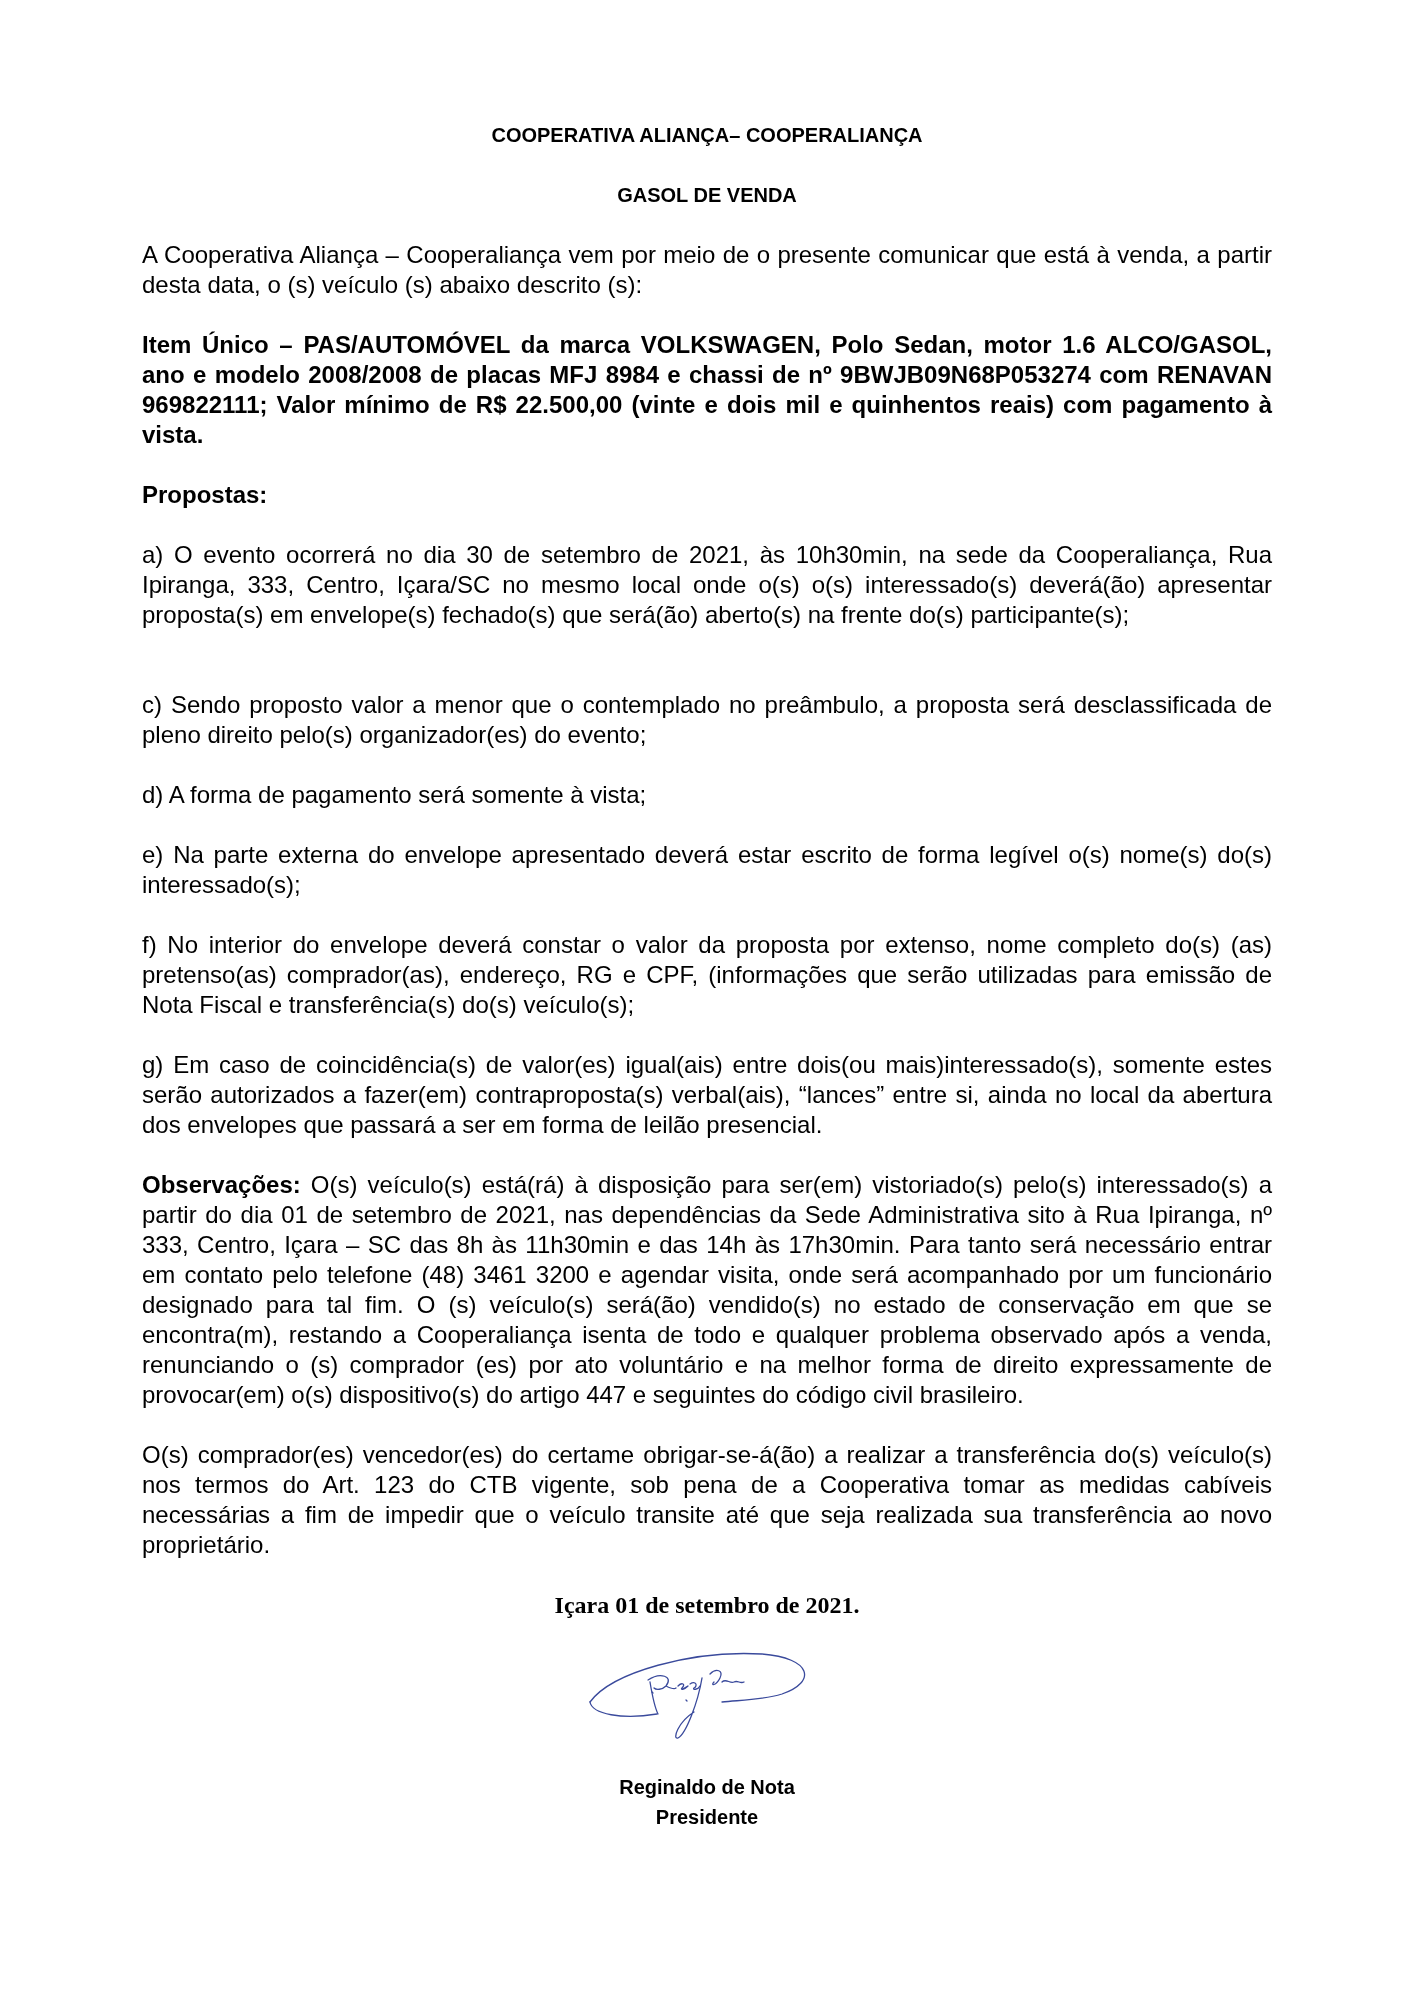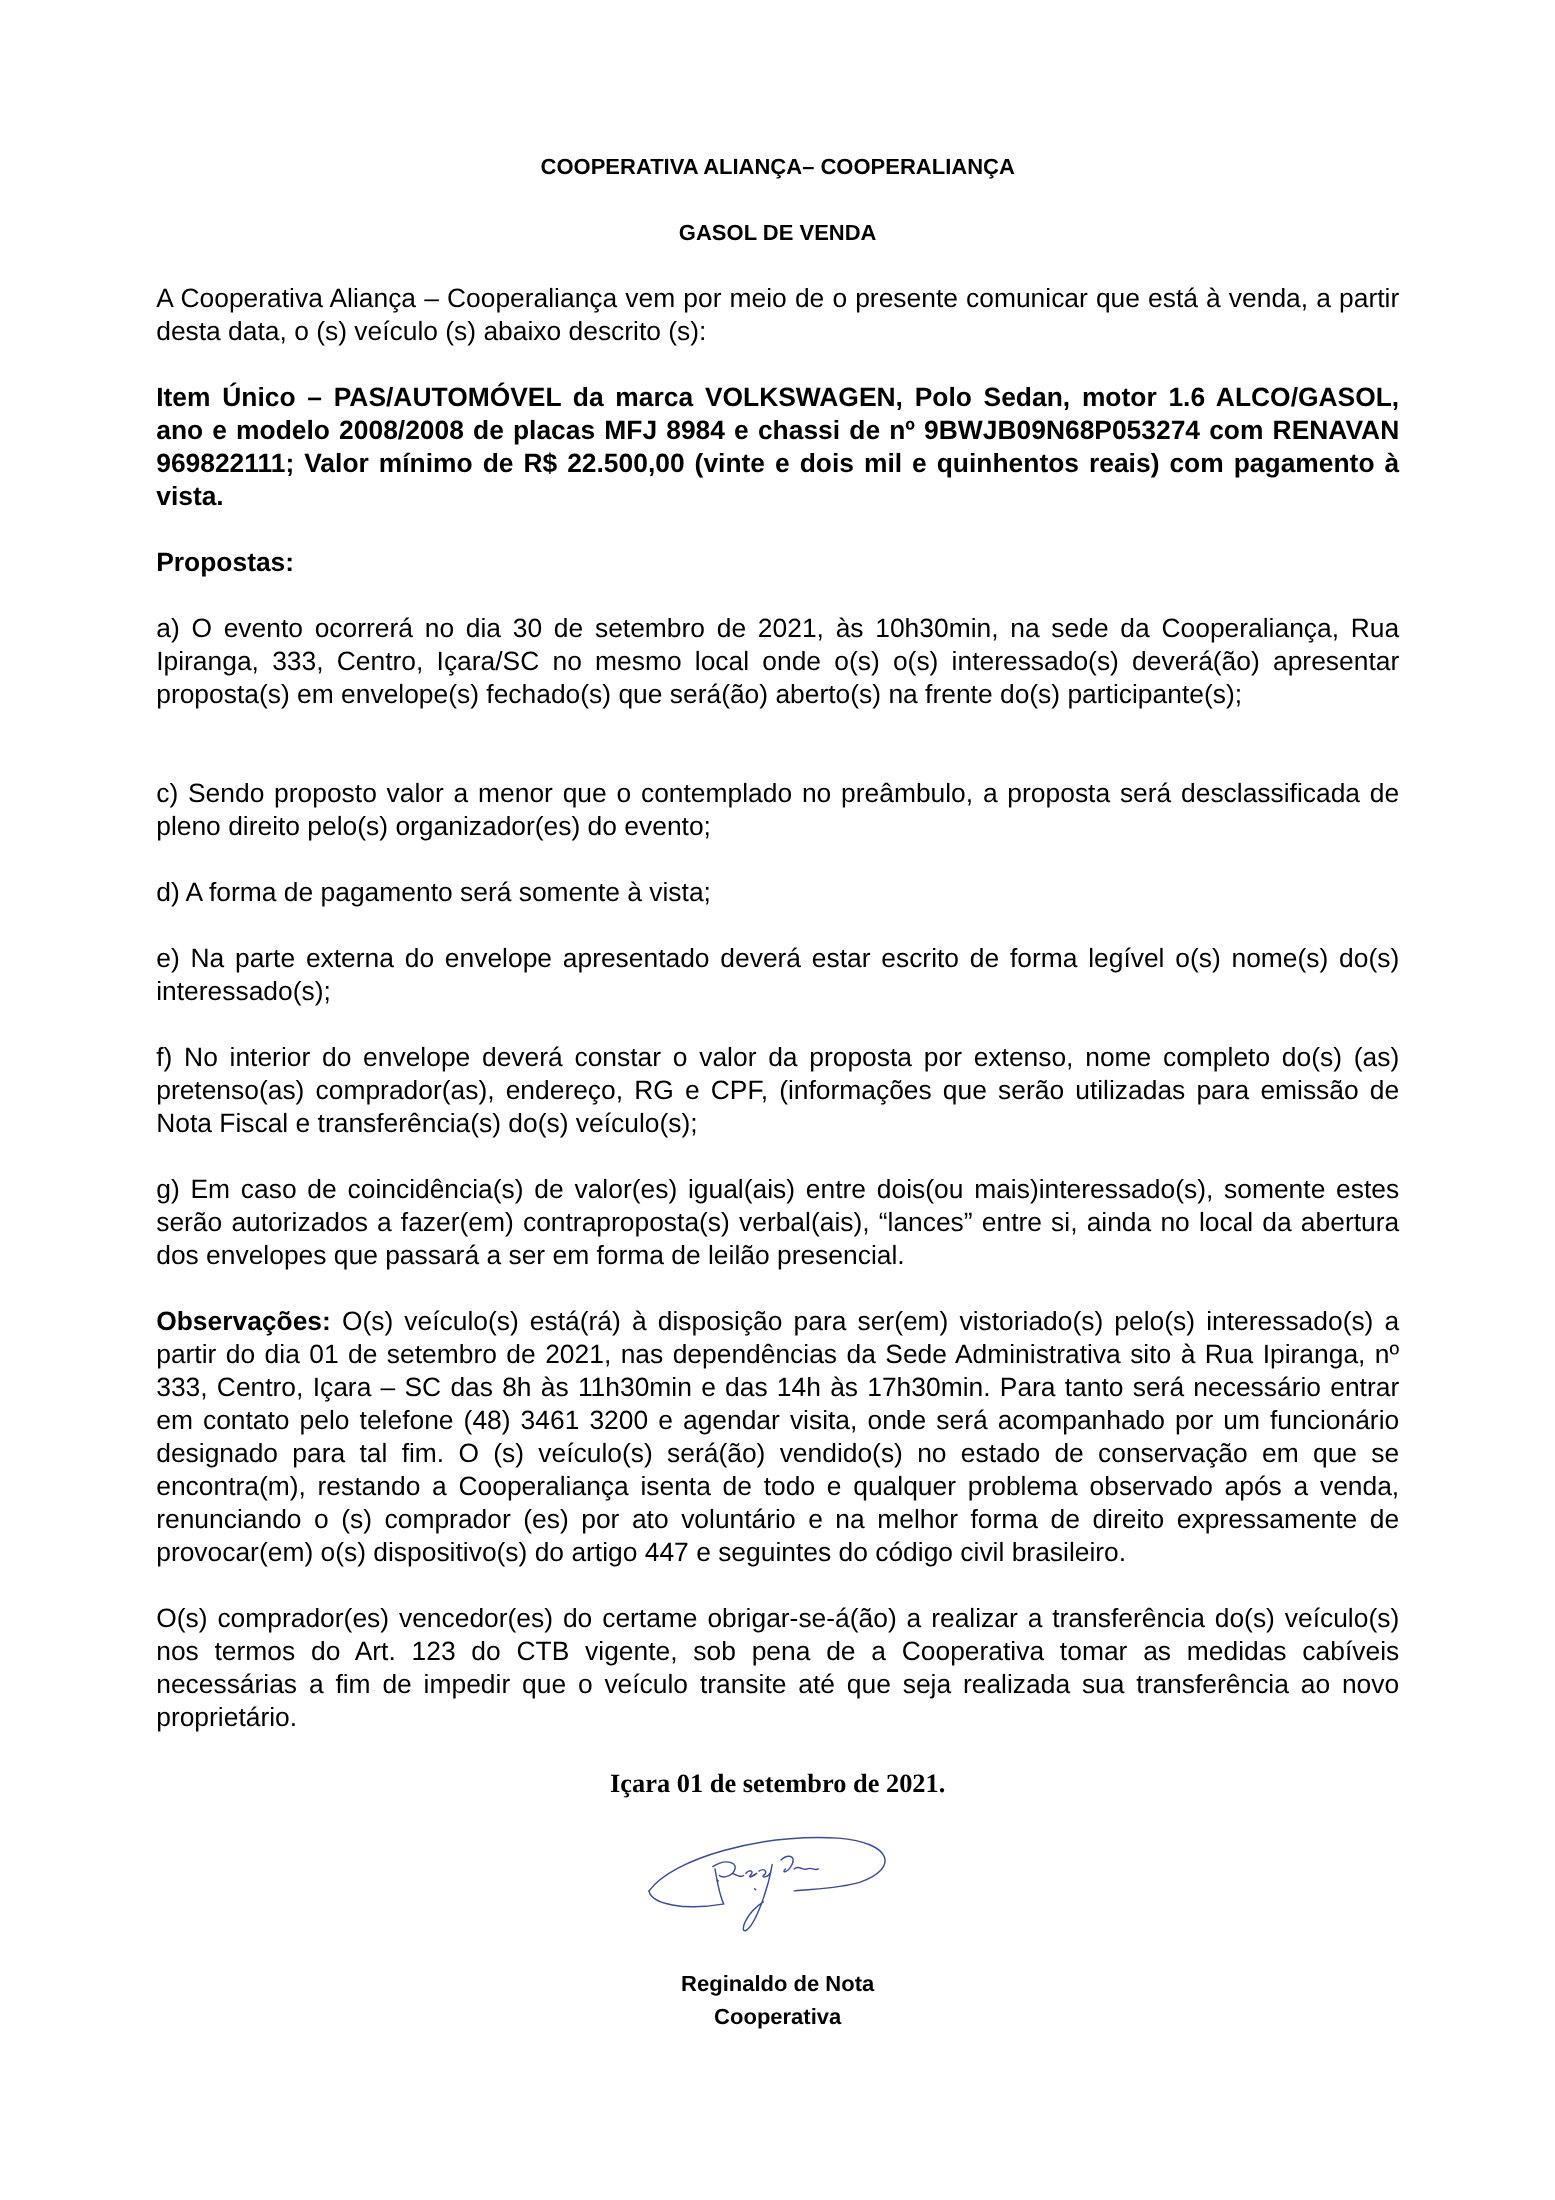--- a/index.html
+++ b/index.html
@@ -1,18 +1,18 @@
 <!DOCTYPE html>
 <html><head>
 <meta charset="utf-8">
 <style>
   html, body { margin: 0; padding: 0; background: #ffffff; }
   body { width: 1414px; height: 2000px; position: relative; overflow: hidden;
          font-family: "Liberation Sans", sans-serif; color: #000; }
-  .page { position: absolute; left: 142px; top: 137px; width: 1130px; }
+  .page { position: absolute; left: 142px; top: 120px; width: 1130px; }
   .c { text-align: center; font-family: Liberation Serif, serif; }
   .b { font-weight: bold; }
   p { margin: 0; font-size: 24px; line-height: 30px; text-align: justify; }
   .hdr1 { font-size: 20px; line-height: 30px; font-weight: bold; text-align: center; }
   .hdr2 { font-size: 20px; line-height: 30px; text-align: center; }
   .title { font-size: 20px; line-height: 30px; font-weight: bold; text-align: center; margin-top: 30px; }
   .gap { height: 30px; }
   .sig-wrap { position: relative; height: 130px; margin-top: 22px; }
   .sig-wrap svg { position: absolute; left: 440px; top: 0; }
   .sign-name { font-size: 20px; line-height: 30px; font-weight: bold; text-align: center; }
@@ -65,14 +65,14 @@
         <path d="M96 44 C 100 40, 104 42, 100 46 C 98 48, 102 48, 106 44"></path>
         <path d="M108 42 C 114 38, 116 44, 112 46 C 110 48, 116 48, 118 44"></path>
         <path d="M120 36 C 116 60, 104 92, 96 96 C 90 98, 96 80, 112 70"></path>
         <path d="M128 32 C 134 26, 142 28, 138 36 C 134 44, 128 44, 132 40 M140 40 C 144 36, 148 42, 152 40 C 156 38, 158 42, 162 40"></path>
         <path d="M70 50 L71 51 M104 58 L105 59"></path>
       </g>
     </svg>
   </div>
 
   <div class="sign-name">Reginaldo de Nota</div>
-  <div class="sign-name">Cooperativa</div>
+  <div class="sign-name">Presidente</div>
 </div>
 
 </body></html>

